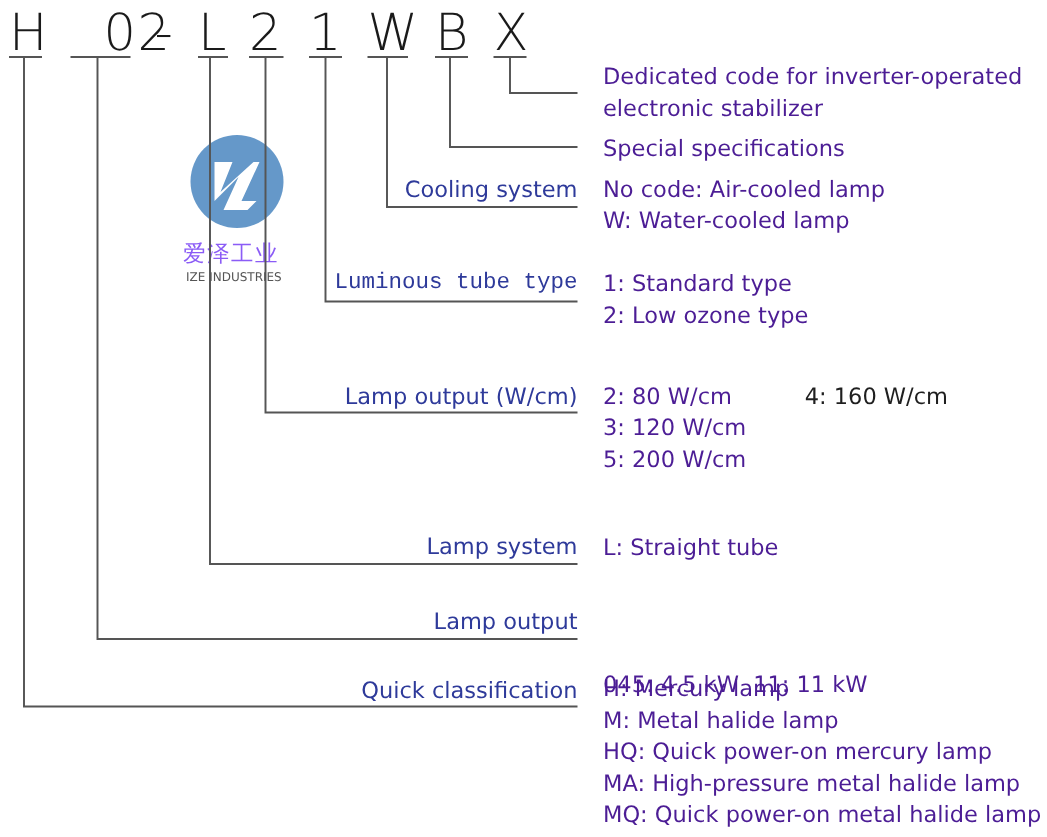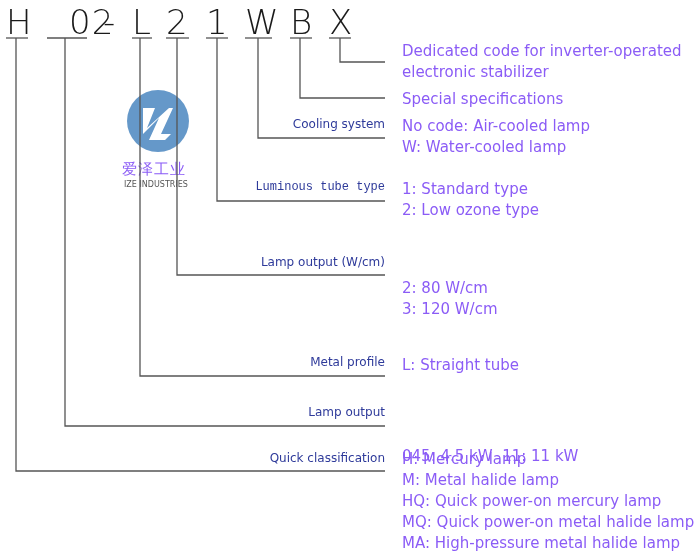--- a/index.html
+++ b/index.html
@@ -1,23 +1,23 @@
 <!DOCTYPE html>
 <html><head>
   <meta charset="utf-8">
   <style>
     html, body { margin: 0; padding: 0; background: #ffffff; }
     body { width: 698px; height: 558px; position: relative; overflow: hidden;
            font-family: "DejaVu Sans", sans-serif; }
     .code-char { position: absolute; top: 2px; font-size: 34px; color: #1a1a1a;
                  font-family: "DejaVu Sans", sans-serif; font-weight: 300; letter-spacing: 1px; }
     svg.lines { position: absolute; left: 0; top: 0; }
-    .label { position: absolute; right: 313px; font-size: 12px; color: #2e3a9a;
+    .label { position: absolute; right: 313px; font-size: 15px; color: #2e3a9a;
              white-space: nowrap; text-align: center; }
-    .desc { position: absolute; left: 402px; font-size: 15px; color: #8b5cf6;
+    .desc { position: absolute; left: 402px; font-size: 15px; color: #4c1d95;
             white-space: nowrap; line-height: 21px; }
     .desc-col2 { position: absolute; font-size: 15px; color: #1f1f1f; white-space: nowrap;
                  line-height: 21px; text-align: right; }
     .logo { position: absolute; left: 125px; top: 88px; width: 66px; height: 66px; }
     .logo-cn { position: absolute; left: 122px; top: 160px; font-size: 15px; color: #8b5cf6;
                letter-spacing: 1px; }
     .logo-en { position: absolute; left: 124px; top: 180px; font-size: 8px; color: #555;
                letter-spacing: 0px; }
   </style>
 </head>
@@ -70,50 +70,52 @@
 
     <polyline points="65,38 65,426 385,426"></polyline>
 
     <polyline points="16,38 16,471 385,471"></polyline>
   </g>
 </svg>
 
 <div class="label" style="top:117px;">Cooling system</div>
 <div class="label" style="top:180px;font-family:Liberation Mono, monospace;">Luminous tube type</div>
 <div class="label" style="top:255px;">Lamp output (W/cm)</div>
-<div class="label" style="top:355px;">Metal profile</div>
+<div class="label" style="top:355px;">Lamp system</div>
 <div class="label" style="top:405px;">Lamp output</div>
 <div class="label" style="top:451px;">Quick classification</div>
 
 <div class="desc" style="top:41px;">
   <div>Dedicated code for inverter-operated</div>
   <div>electronic stabilizer</div>
 </div>
 <div class="desc" style="top:89px;text-align:center;">
   <div>Special specifications</div>
 </div>
 <div class="desc" style="top:116px;">
   <div>No code: Air-cooled lamp</div>
   <div>W: Water-cooled lamp</div>
 </div>
 <div class="desc" style="top:179px;">
   <div>1: Standard type</div>
   <div>2: Low ozone type</div>
 </div>
-<div class="desc" style="top:254px;margin-top:24px;">
+<div class="desc" style="top:254px;">
   <div>2: 80 W/cm</div>
   <div>3: 120 W/cm</div>
+  <div>5: 200 W/cm</div>
 </div>
 <div class="desc-col2" style="top:254px; right:66px;">
+  <div>4: 160 W/cm</div>
 </div>
 <div class="desc" style="top:355px;">
   <div>L: Straight tube</div>
 </div>
 <div class="desc" style="top:404px; white-space:pre;">
   <div style="white-space:pre;">045: 4.5 kW  11: 11 kW</div>
 </div>
 <div class="desc" style="top:449px;">
   <div>H: Mercury lamp</div>
   <div>M: Metal halide lamp</div>
   <div>HQ: Quick power-on mercury lamp</div>
+  <div>MA: High-pressure metal halide lamp</div>
   <div>MQ: Quick power-on metal halide lamp</div>
-  <div>MA: High-pressure metal halide lamp</div>
 </div>
 
 </body></html>

